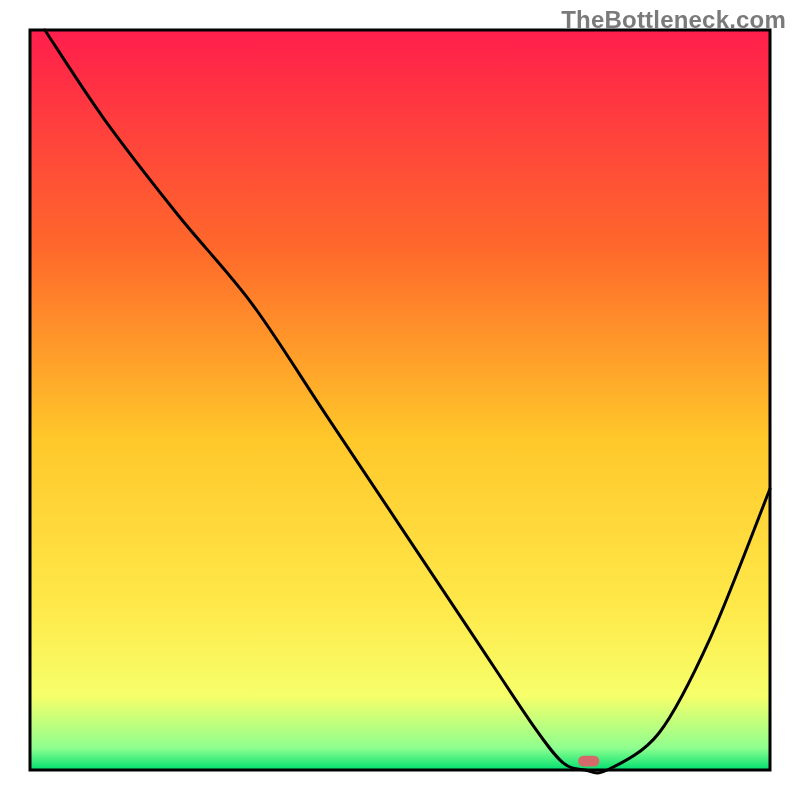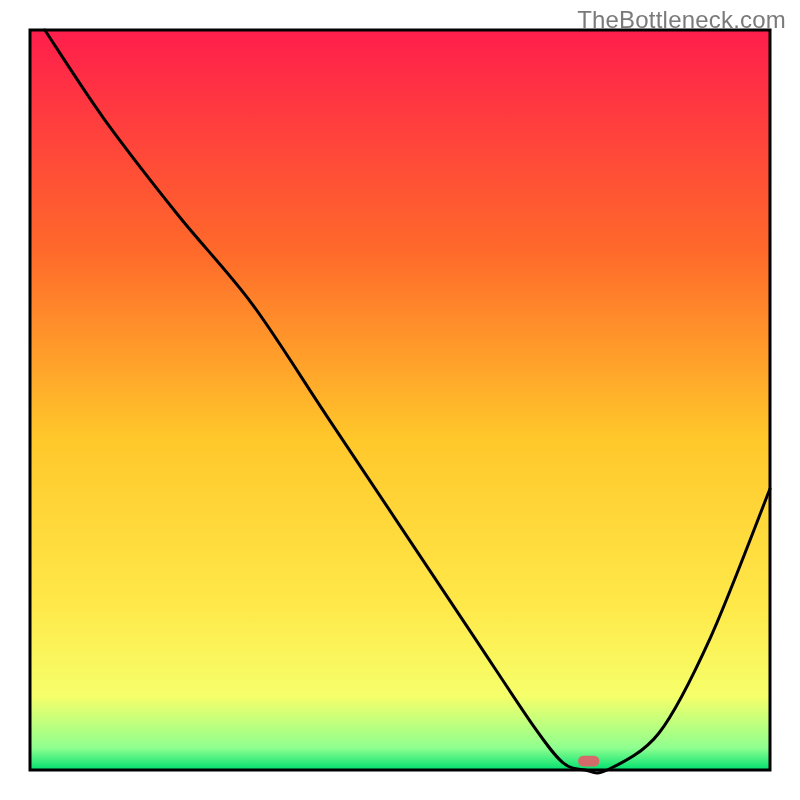--- a/index.html
+++ b/index.html
@@ -14,21 +14,21 @@
     position: relative;
     width: 800px;
     height: 800px;
   }
   .watermark {
     position: absolute;
     top: 6px;
     right: 14px;
     font-family: Arial, Helvetica, sans-serif;
     font-size: 24px;
-    font-weight: 400;
+    font-weight: 700;
     color: #7a7a7a;
     letter-spacing: 0.2px;
     z-index: 10;
     margin-left: 20px;
   }
   svg.chart-svg {
     display: block;
   }
 </style>
 </head>

